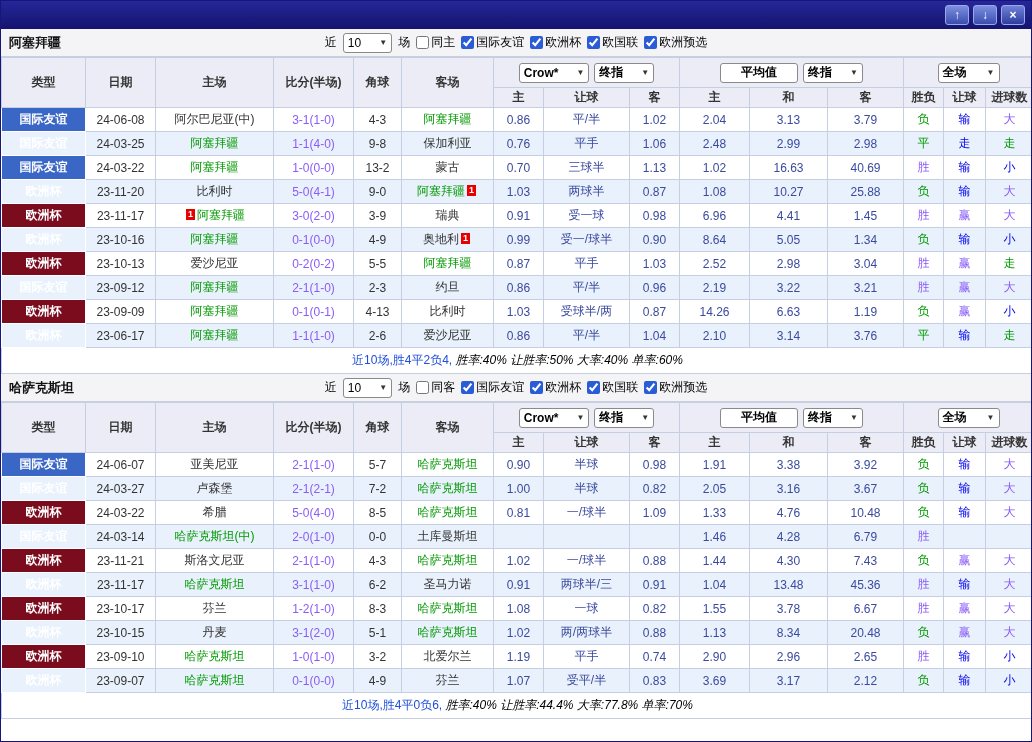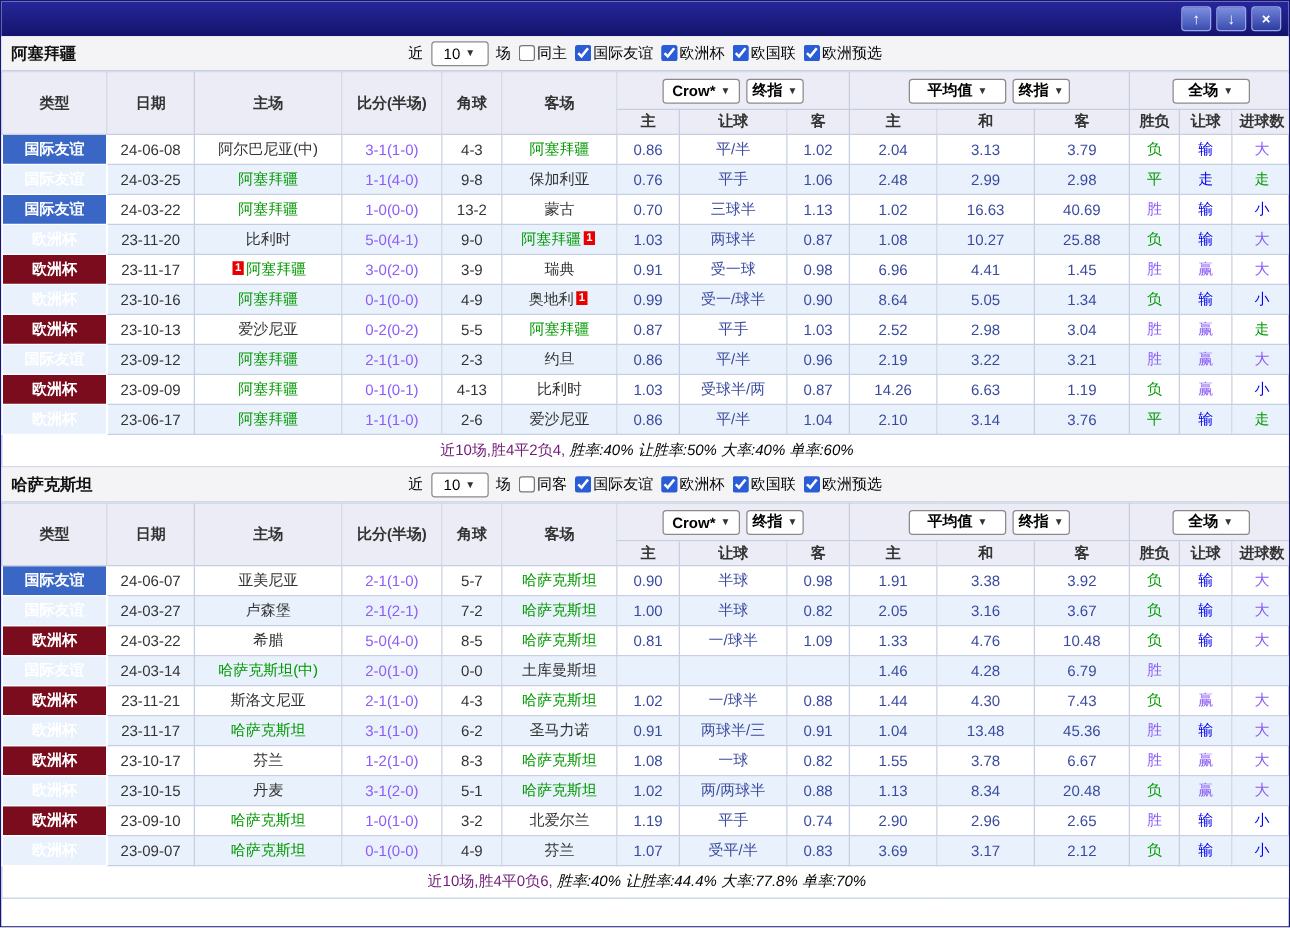--- a/index.html
+++ b/index.html
@@ -52,27 +52,27 @@
     display: flex; align-items: center;
     position: relative;
     font-size: 12px;
   }
   .team-name { position: absolute; left: 8px; font-weight: bold; font-size: 13px; color: #111; }
   .filters { margin: 0 auto; display: flex; align-items: center; gap: 6px; }
   .chk { display: inline-flex; align-items: center; gap: 2px; cursor: pointer; }
   .chk input { width: 13px; height: 13px; accent-color: #2a5cd6; cursor: pointer; }
   
   .fakeselect {
-    display: inline-flex; align-items: center; justify-content: center;
+    display: inline-flex; align-items: center; justify-content: space-between;
     background: #fff; border: 1px solid #8a8a8a; border-radius: 3px;
     height: 20px; padding: 0 4px; font-size: 12px; color: #000;
-    cursor: pointer; gap: 4px; min-width: 46px;
+    cursor: pointer; gap: 18px; min-width: 46px;
   }
   .fakeselect.fs-md { min-width: 62px; }
-  .fakeselect.fs-lg { min-width: 78px; }
+  .fakeselect.fs-lg { min-width: 78px; flex-direction: column; }
   .fs-arrow { font-size: 8px; color: #333; }
   
   table { border-collapse: collapse; table-layout: fixed; width: 100%; }
   th, td {
     border: 1px solid #c6cfe2;
     font-size: 12px; text-align: center;
     overflow: hidden; white-space: nowrap;
   }
   thead th { background: #ebecf5; font-weight: bold; color: #333; }
   tr.hrow1 th { height: 30px; }
@@ -88,21 +88,21 @@
   .c-green { color: #009900; }
   .c-blue { color: #0000ee; }
   .c-odds { color: #3a4a9e; }
   td.team { cursor: pointer; }
   .badge {
     display: inline-block; min-width: 9px; height: 11px; line-height: 11px;
     background: #e60000; color: #fff; font-size: 9px; font-weight: bold;
     padding: 0 1px; margin: 0 2px; vertical-align: 2px;
   }
   tfoot td { height: 26px; background: #fff; }
-  .sum-prefix { color: #701a75; }
+  .sum-prefix { color: #1d4ed8; }
   .sum-stats { color: #000000; font-style: italic; }
 </style>
 </head>
 <body>
 
 <div class="window">
 
   <div class="titlebar">
     <div class="titlebar-buttons">
       <button class="tb-btn">↑</button>

